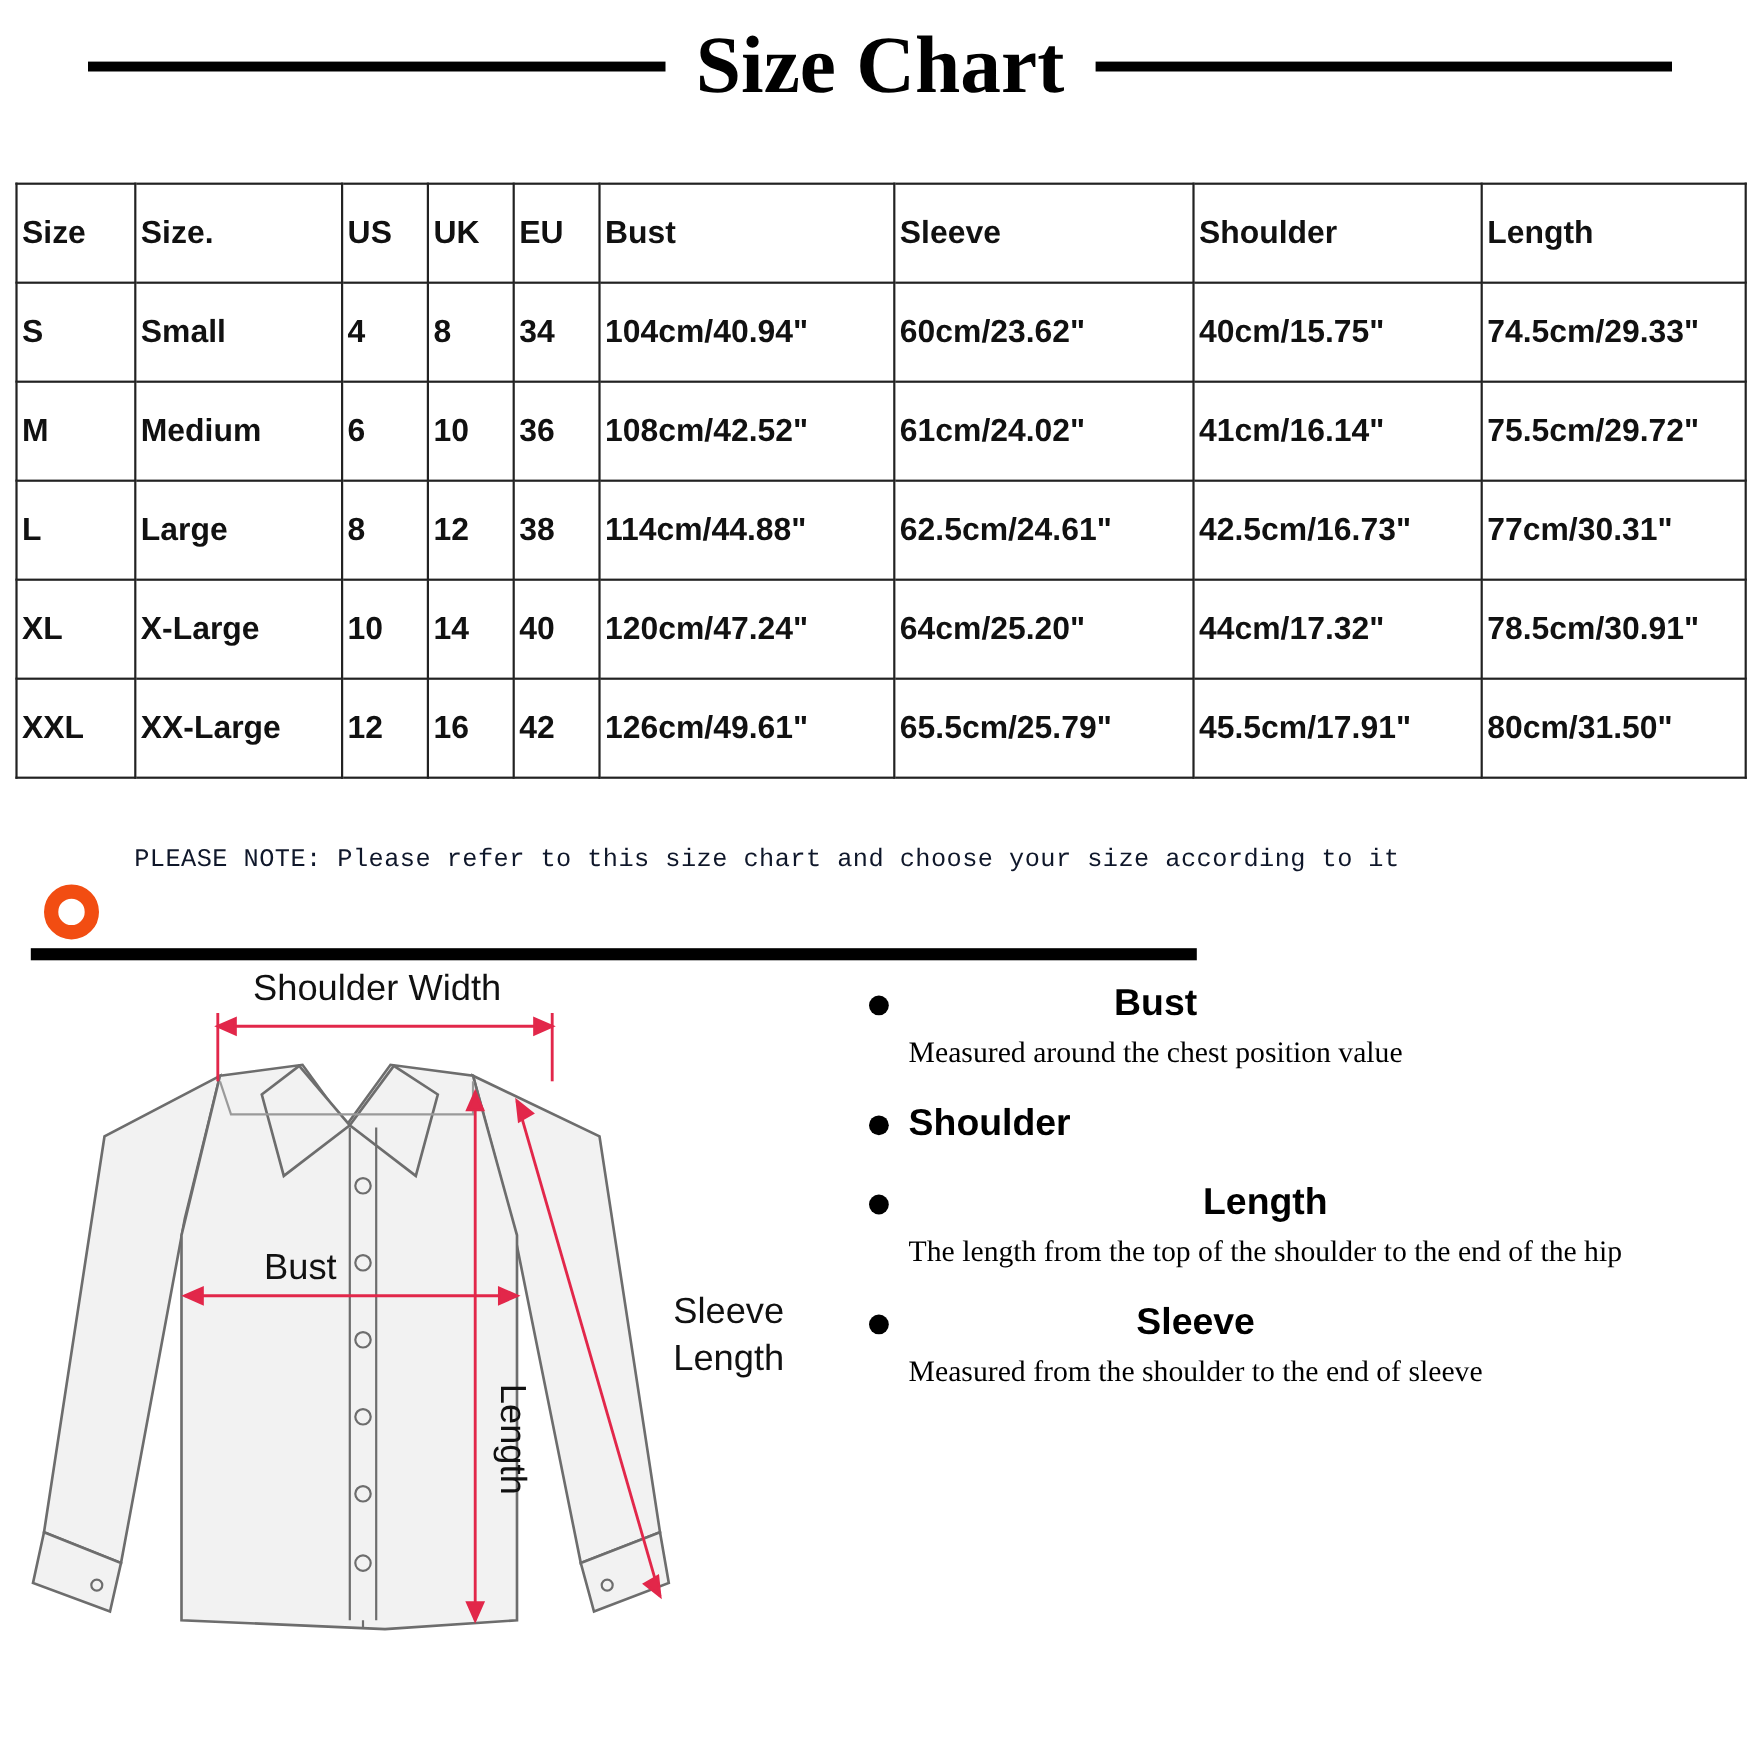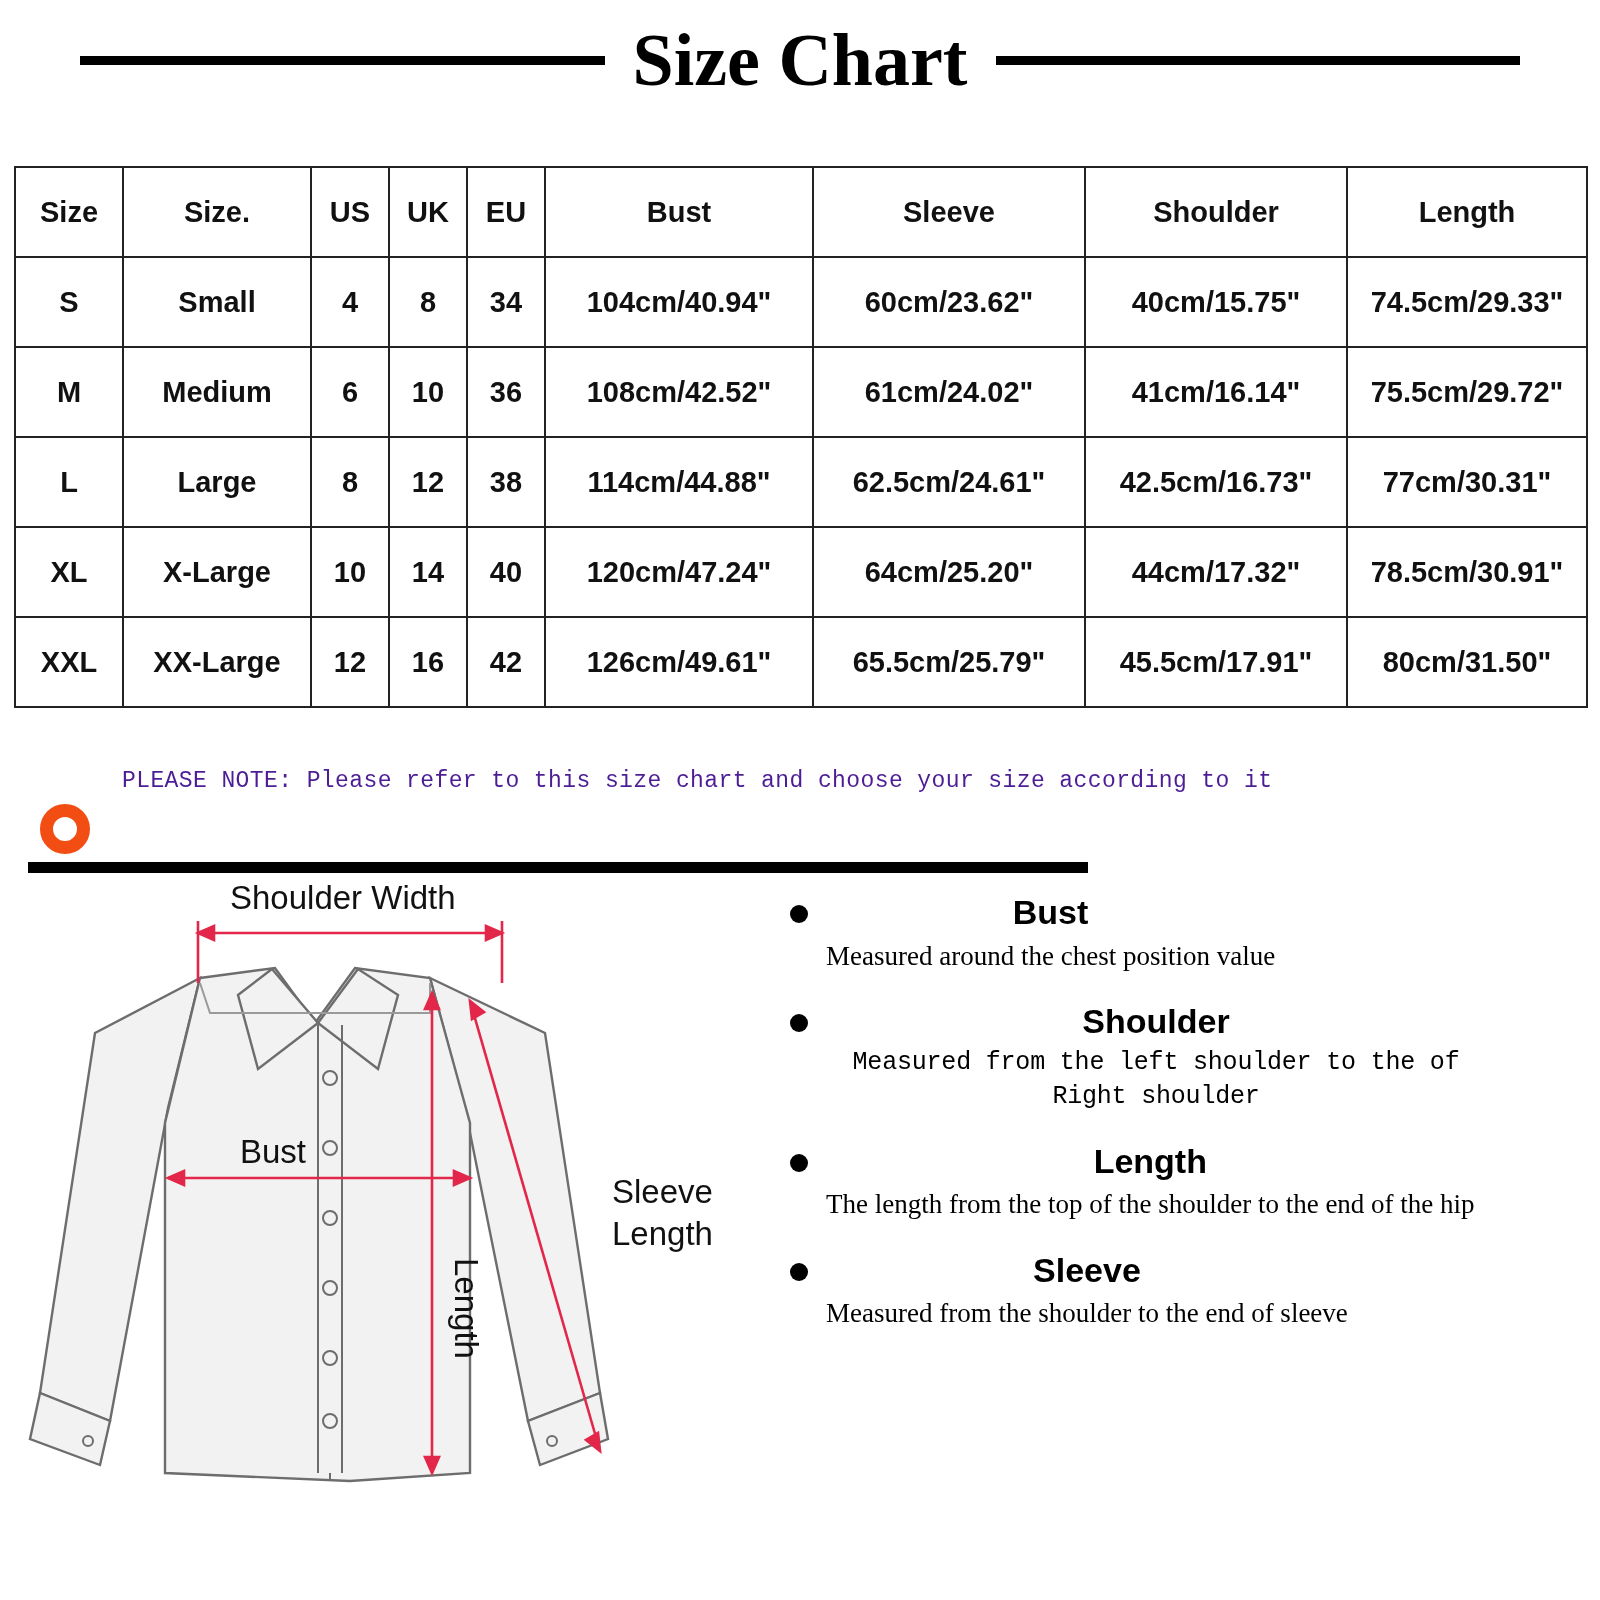--- a/index.html
+++ b/index.html
@@ -49,21 +49,21 @@
     margin: 46px 14px 0 14px;
   }
   table.size-table {
     border-collapse: collapse;
     width: 1572px;
     table-layout: fixed;
   }
   table.size-table th,
   table.size-table td {
     border: 2px solid #222;
-    text-align: center;
+    text-align: left;
     font-family: "Liberation Sans", sans-serif;
     font-size: 29px;
     font-weight: 700;
     height: 88px;
     padding: 0 4px;
     color: #111;
     white-space: nowrap;
   }
   table.size-table th {
     font-size: 29px;
@@ -75,21 +75,21 @@
   col.c3 { width: 78px; }
   col.c4 { width: 78px; }
   col.c5 { width: 268px; }
   col.c6 { width: 272px; }
   col.c7 { width: 262px; }
   col.c8 { width: 240px; }
 
   
   .note {
     margin: 60px 0 0 122px;
-    color: #4c1d95;
+    color: #0f172a;
     font-family: "Liberation Mono", monospace;
     font-size: 23px;
     letter-spacing: 0.4px;
     white-space: nowrap;
   }
 
   
   .howto {
     margin: 10px 0 0 40px;
     display: flex;
@@ -354,21 +354,20 @@
         <div class="def-bullet"></div>
         <div>
           <div class="def-term">Bust</div>
           <div class="def-desc">Measured around the chest position value</div>
         </div>
       </div>
       <div class="def-item">
         <div class="def-bullet"></div>
         <div>
           <div class="def-term">Shoulder</div>
-          <div class="def-desc mono">Measured from the left shoulder to the of Right shoulder</div>
         </div>
       </div>
       <div class="def-item">
         <div class="def-bullet"></div>
         <div>
           <div class="def-term">Length</div>
           <div class="def-desc">The length from the top of the shoulder to the end of the hip</div>
         </div>
       </div>
       <div class="def-item">

